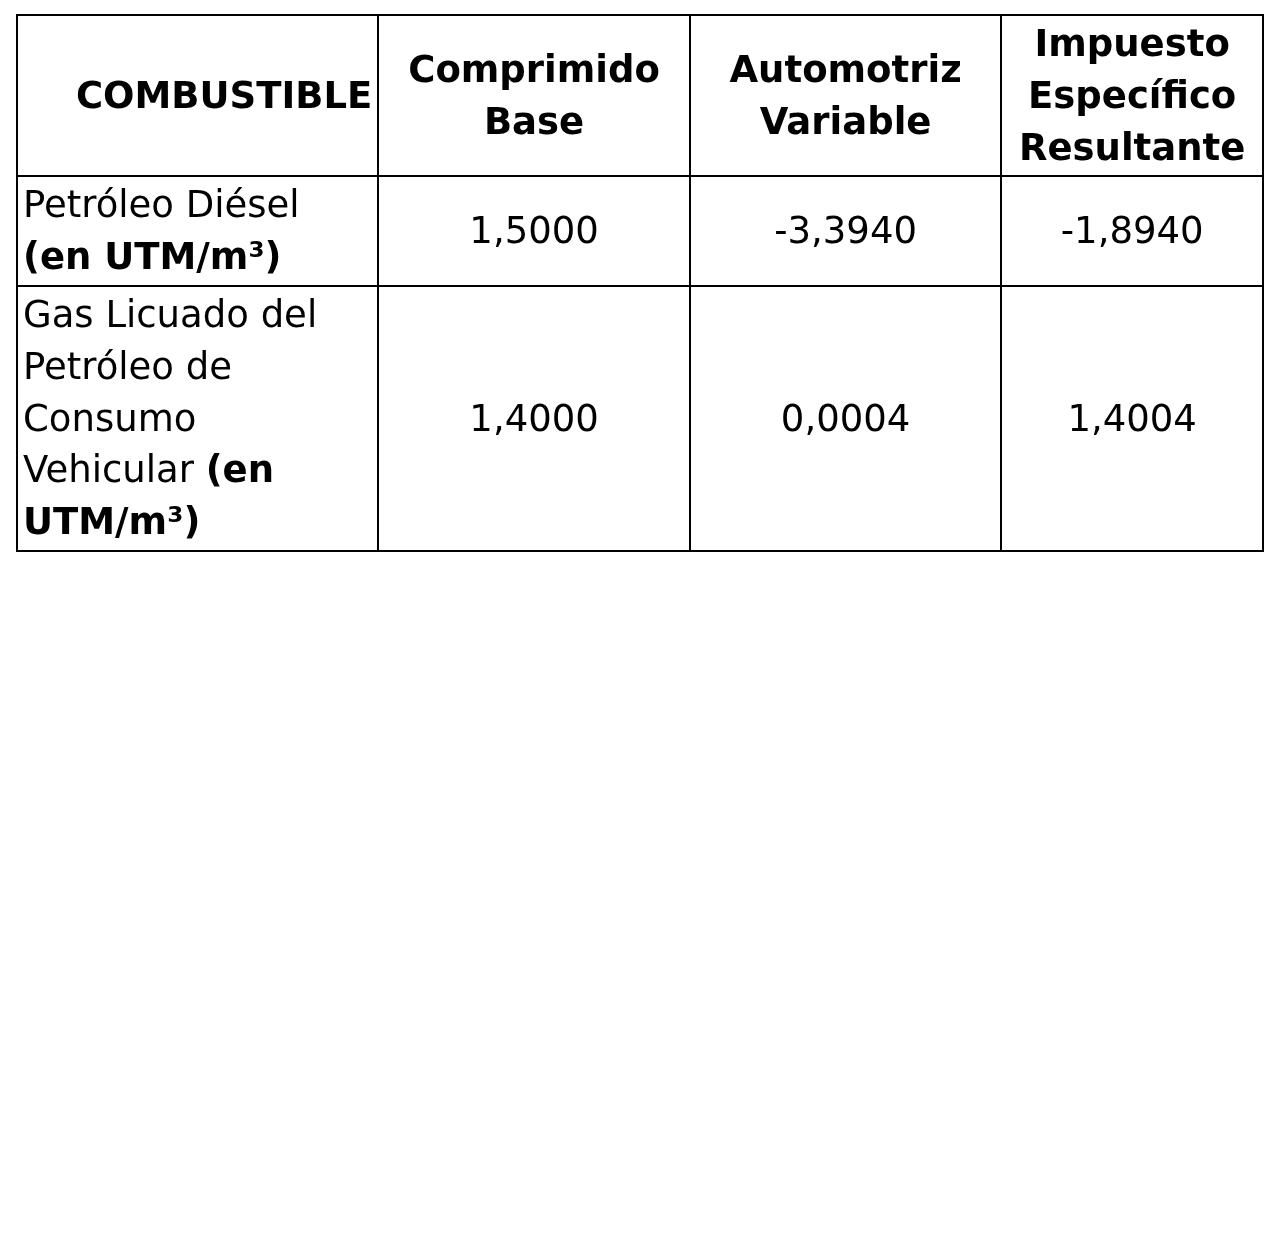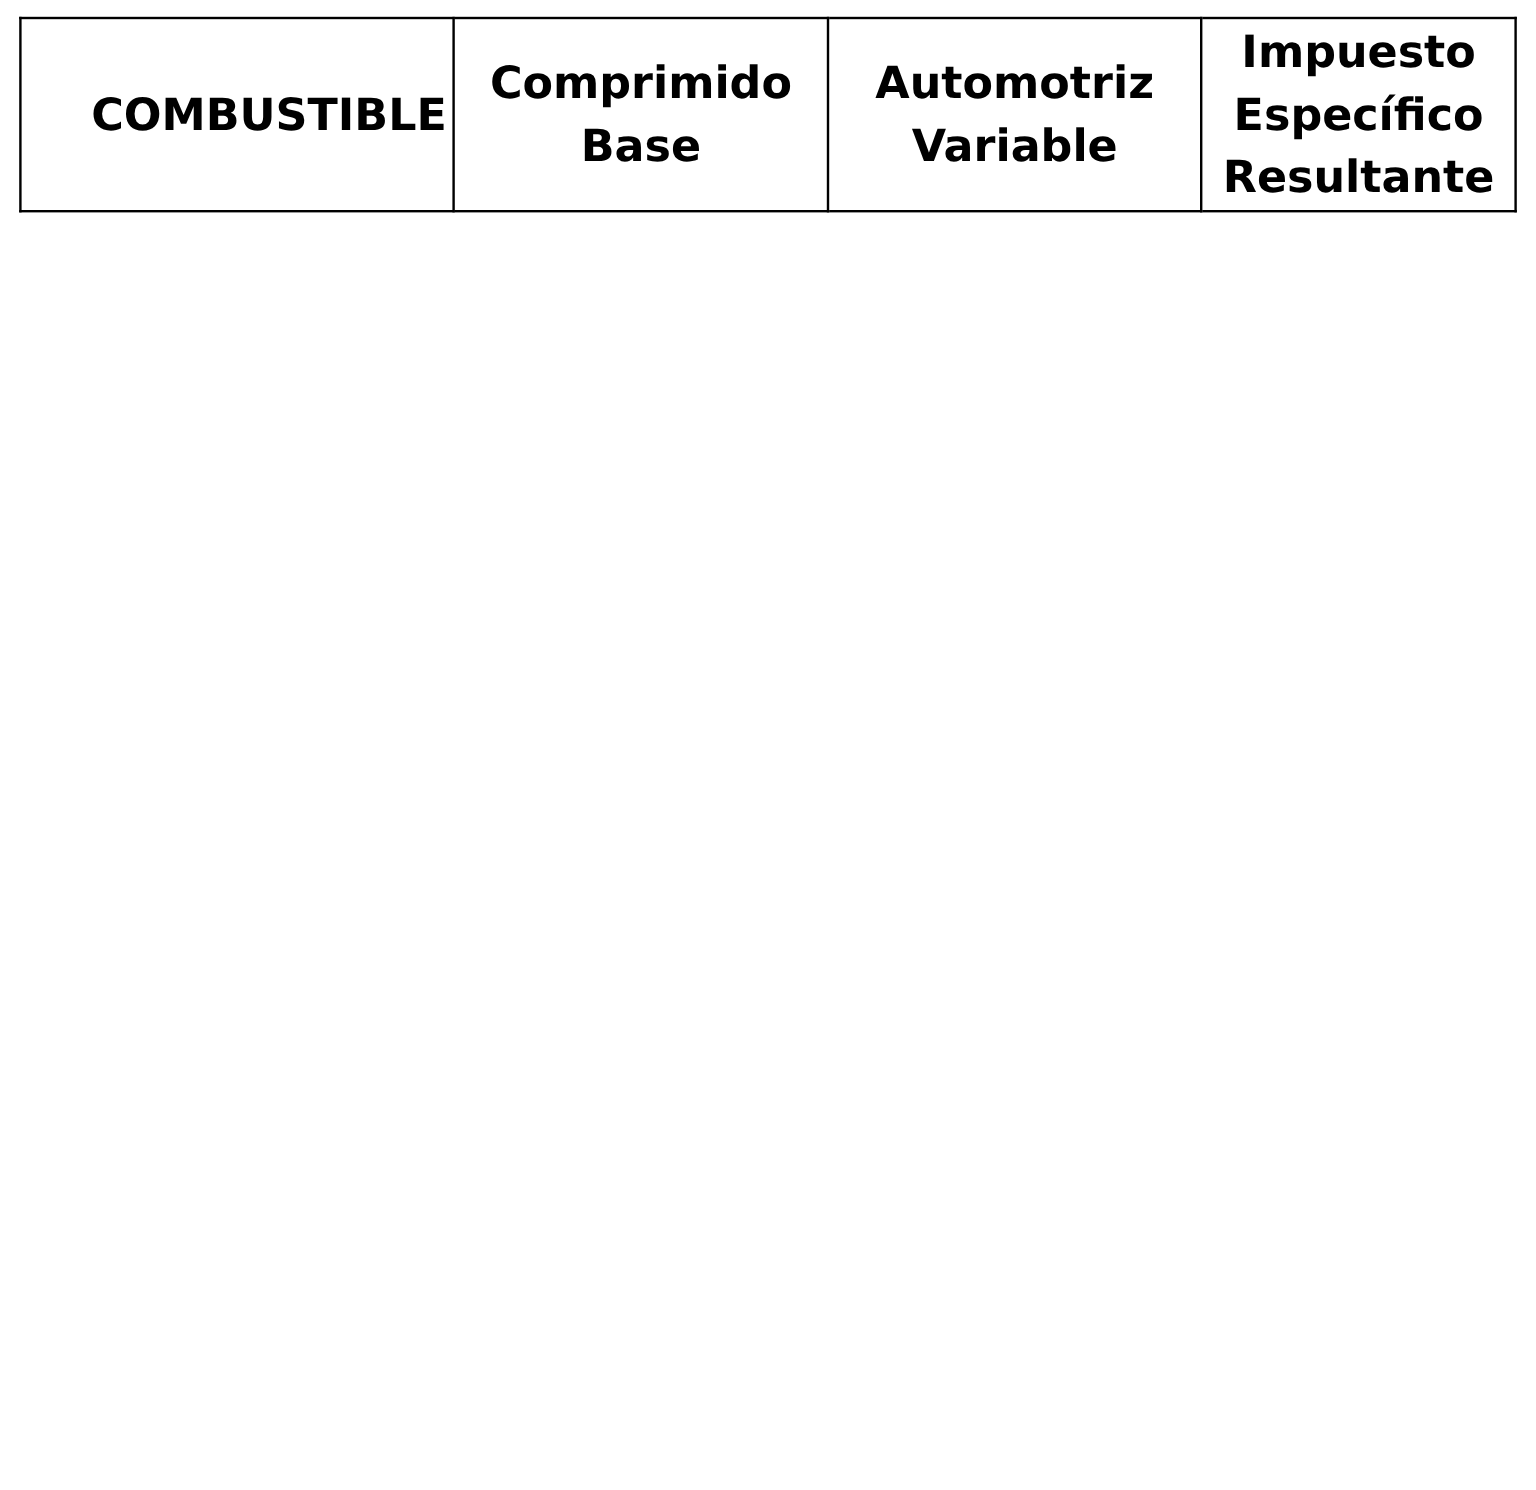--- a/index.html
+++ b/index.html
@@ -59,14 +59,26 @@
   </colgroup>
   <thead>
     <tr>
       <th class="fuel-header">COMBUSTIBLE</th>
       <th>Comprimido Base</th>
       <th>Automotriz Variable</th>
       <th>Impuesto Específico Resultante</th>
     </tr>
   </thead>
   <tbody>
+    <tr>
+      <td class="fuel-cell"><span>Petróleo Diésel </span><span class="bold">(en UTM/m³)</span></td>
+      <td class="num-cell">1,5000</td>
+      <td class="num-cell">-3,3940</td>
+      <td class="num-cell">-1,8940</td>
+    </tr>
+    <tr>
+      <td class="fuel-cell"><span>Gas Licuado del Petróleo de Consumo Vehicular </span><span class="bold">(en UTM/m³)</span></td>
+      <td class="num-cell">1,4000</td>
+      <td class="num-cell">0,0004</td>
+      <td class="num-cell">1,4004</td>
+    </tr>
   </tbody>
 </table>
 
 </body></html>

